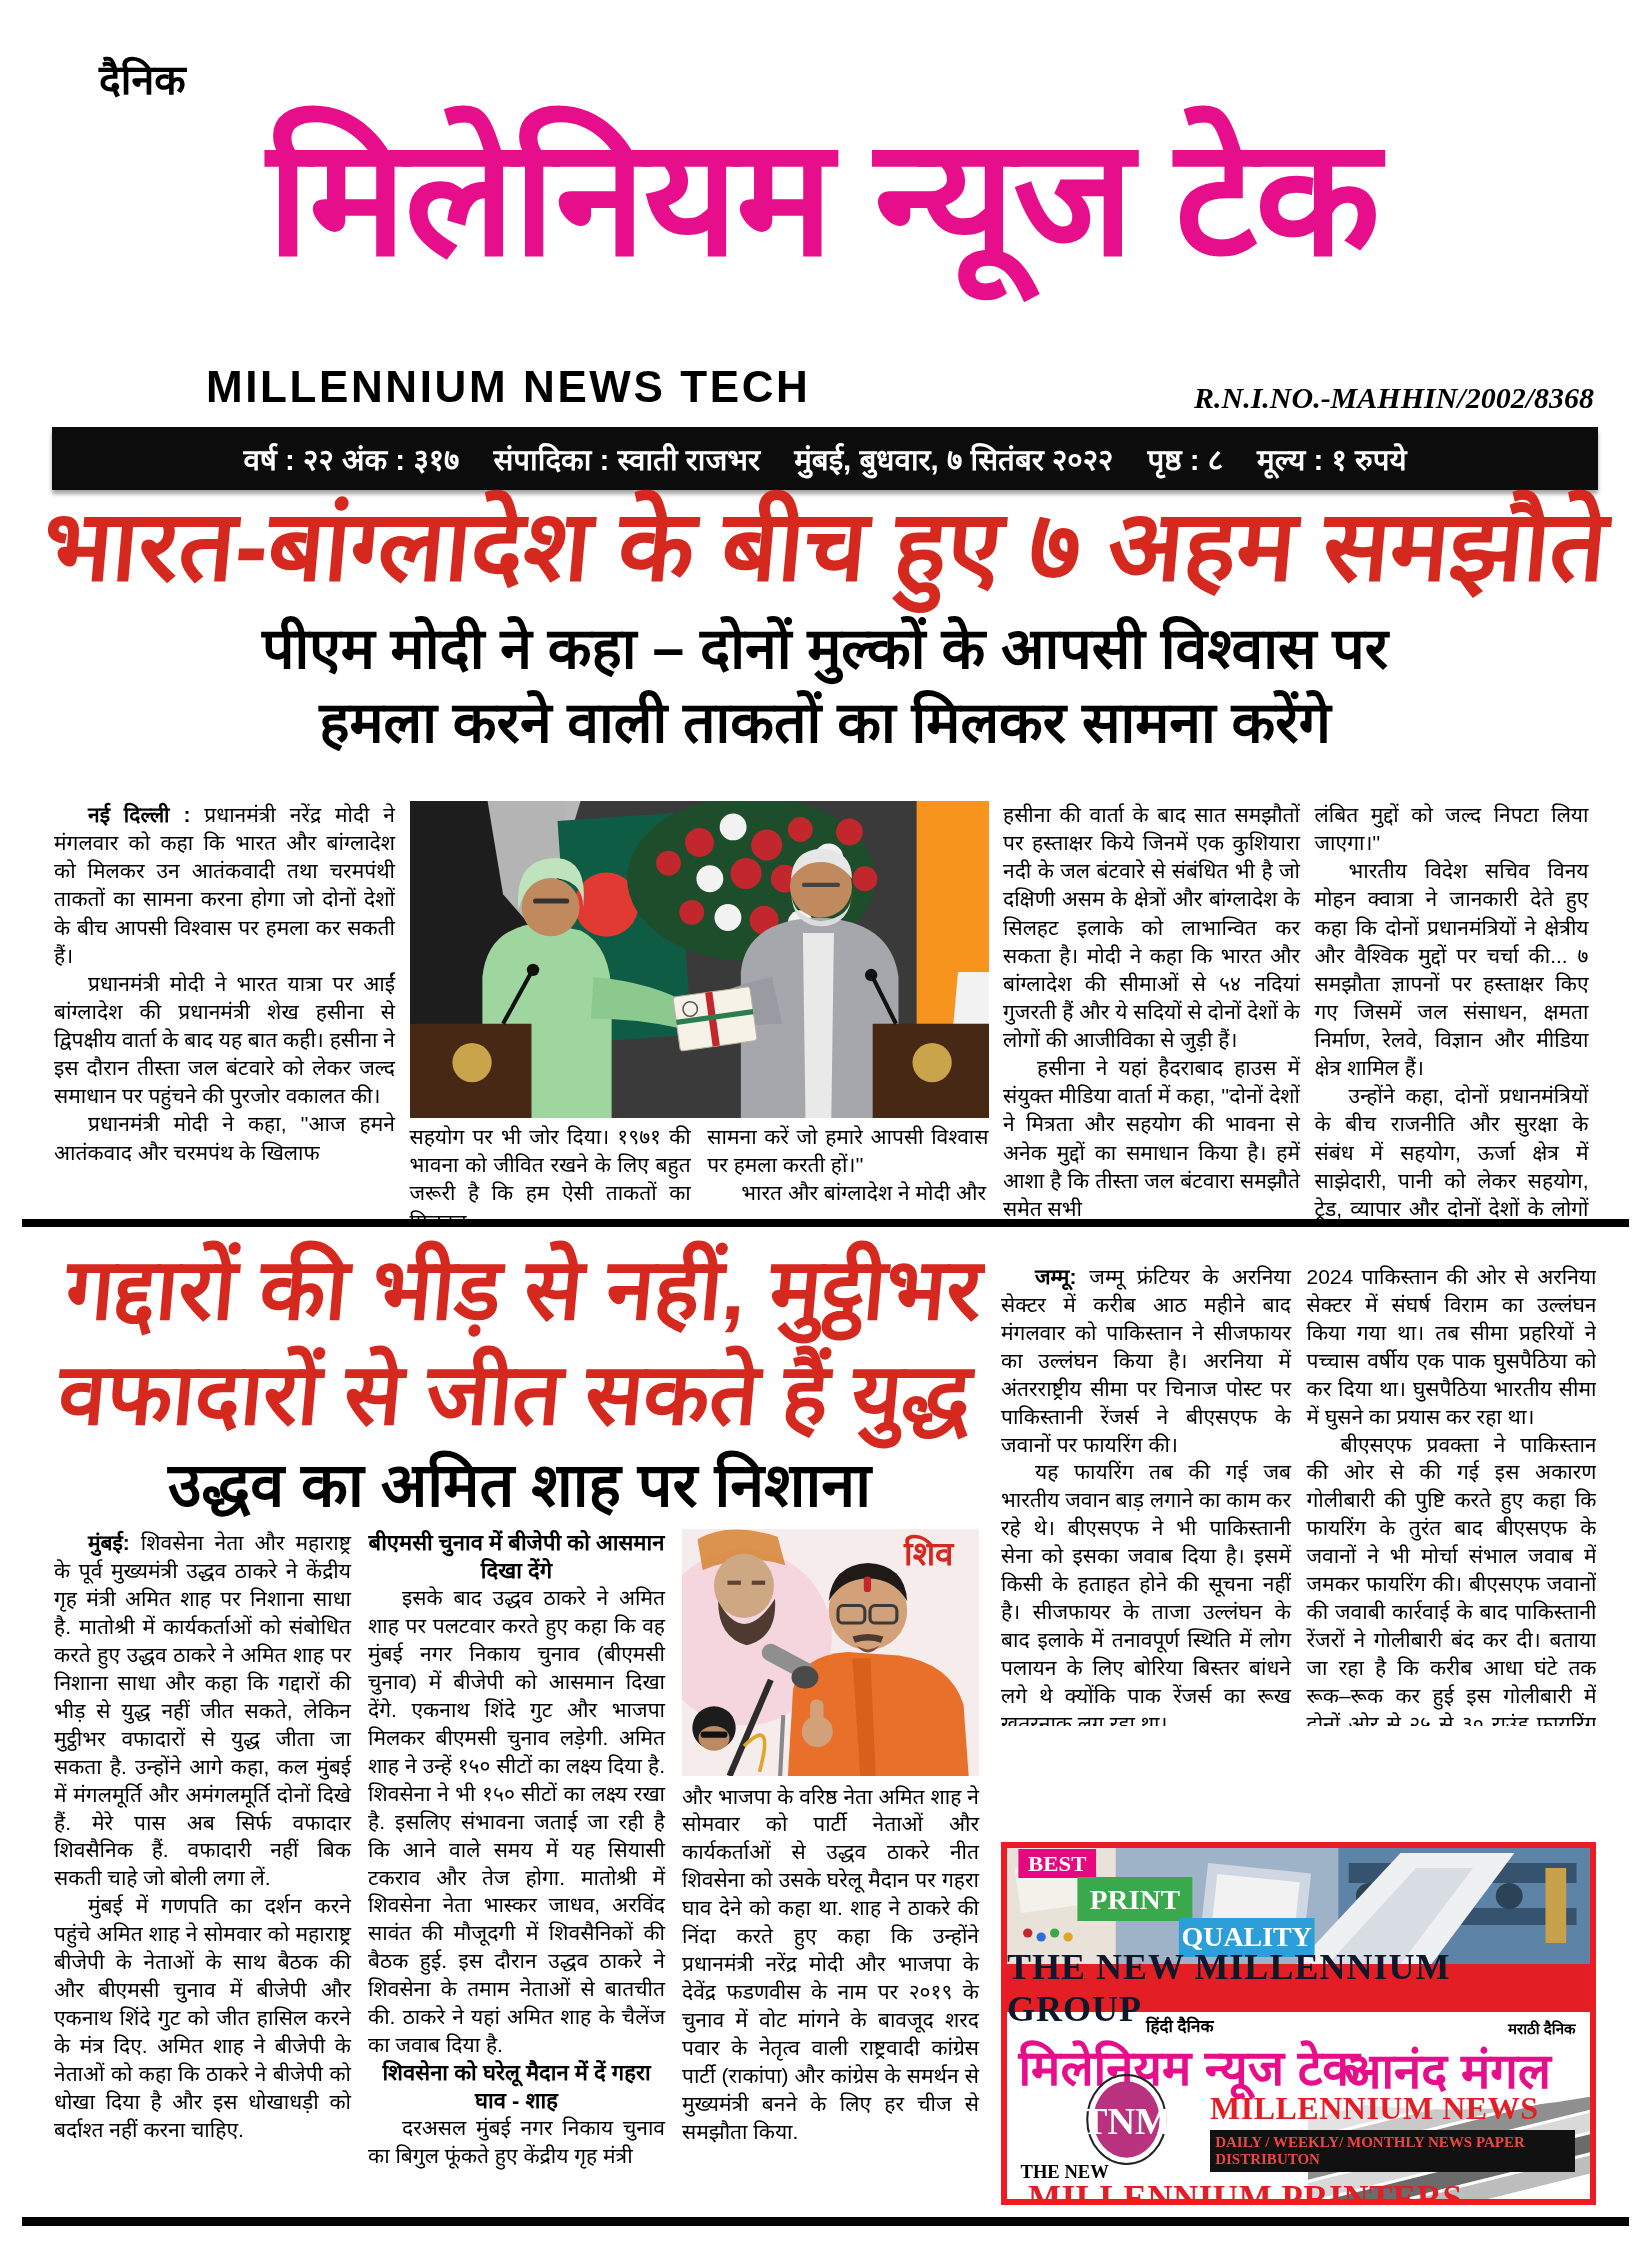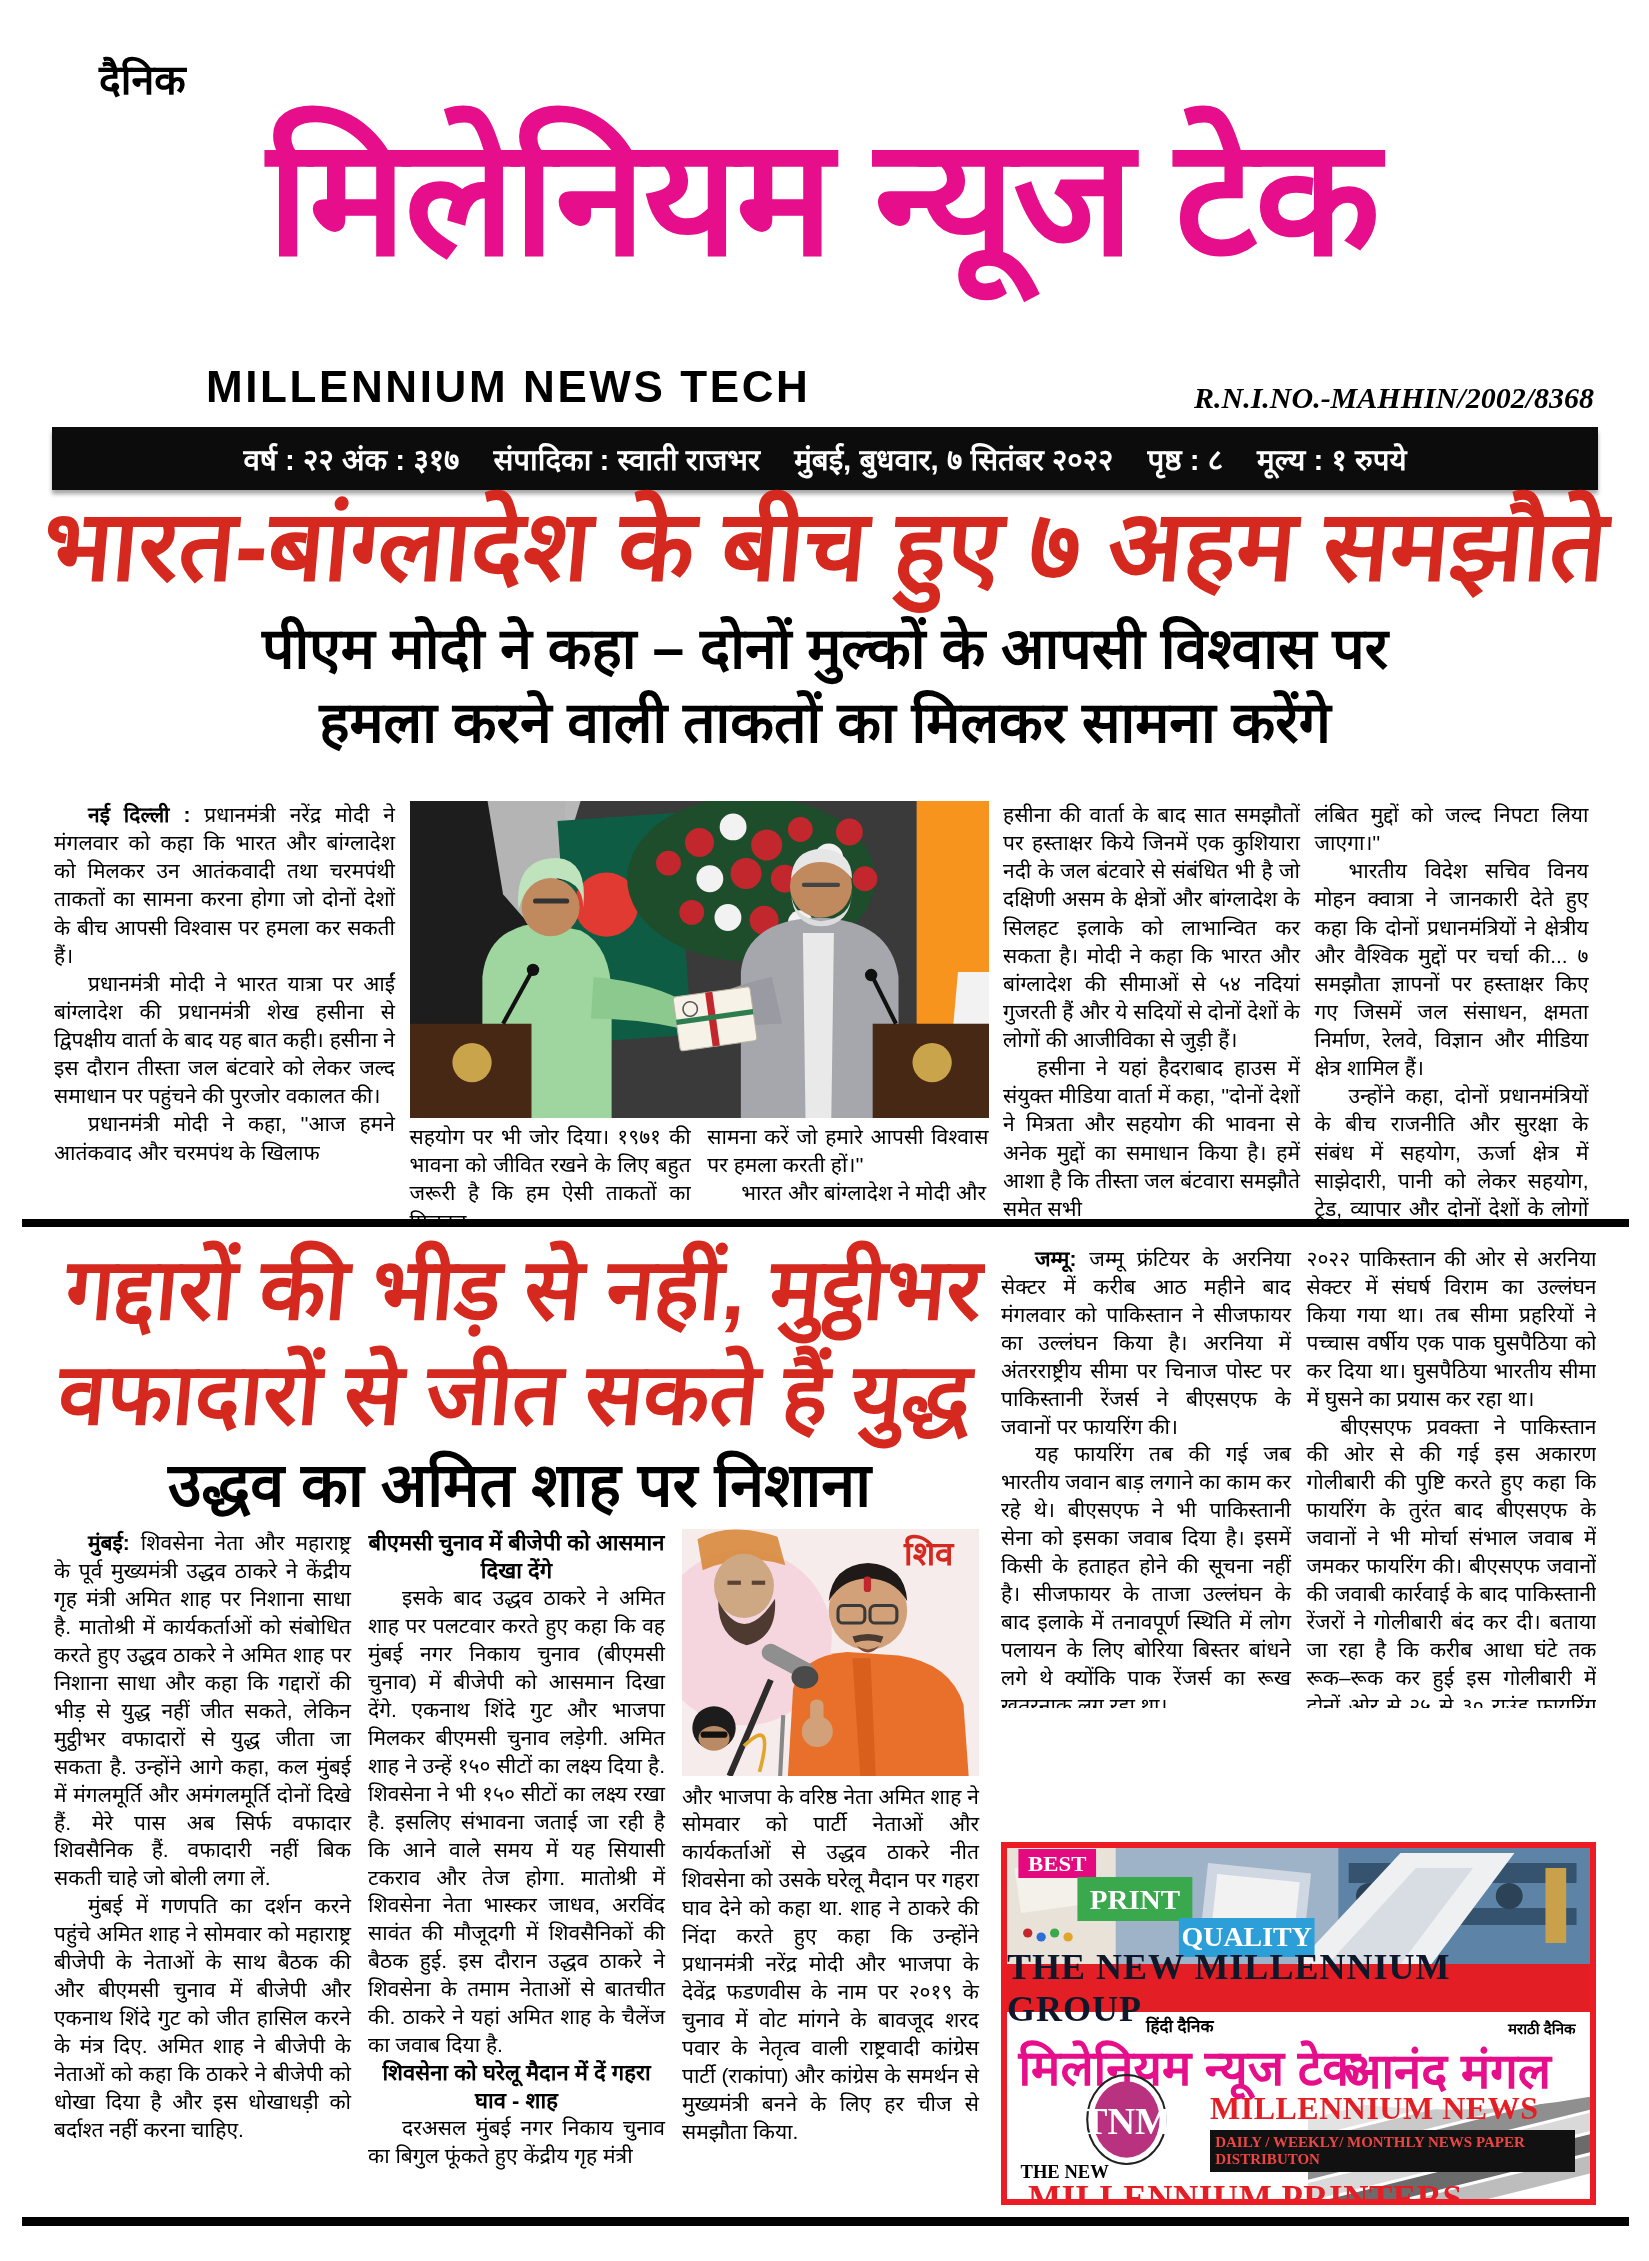--- a/index.html
+++ b/index.html
@@ -37,21 +37,21 @@
         color:#d5291f;transform:skewX(-5deg);}
   .story2-subhead{margin:3.1px 0 0 0;text-align:center;font-size:61px;font-weight:700;line-height:1.15;}
   .story-cols{margin-top:9.3px;display:grid;column-gap:17px;font-size:21px;line-height:1.33;
         text-align:justify;overflow:hidden;}
   .story2 .story-cols{grid-template-columns:297px 297px 297px;height:662px;}
   .mini-head{font-weight:700;text-align:center;text-indent:0;line-height:1.25;font-size:22px;}
   .story2-photo{width:297px;height:247px;display:block;margin-bottom:6.2px;}
   
   .story3{position:absolute;left:1001px;top:1241px;width:595px;}
   .story3-headline{margin:0;text-align:center;font-size:49px;line-height:1.22;font-weight:700;}
-  .story3 .story-cols{grid-template-columns:290px 290px;column-gap:15.5px;height:463px;margin-top:4px;}
+  .story3 .story-cols{grid-template-columns:290px 290px;column-gap:15.5px;height:463px;margin-top:22px;}
   
   .ad{position:absolute;left:1001px;top:1842px;width:595px;height:363px;box-sizing:border-box;
         border:6.2px solid #ed1c24;background:#fff;overflow:hidden;}
   .ad-collage{display:block;width:583px;height:116px;}
   .ad-band{height:48px;background:#e31e24;color:#0f172a;display:flex;align-items:center;justify-content:center;
         font-family:"Liberation Serif", serif;font-weight:700;font-size:36px;letter-spacing:1px;}
   .ad-body{position:relative;height:187px;}
   .ad-hindi-label{position:absolute;left:139px;top:2.1px;font-size:17px;font-weight:700;}
   .ad-hindi-title{position:absolute;left:11.4px;top:21px;font-size:49px;font-weight:700;color:#e60e8a;}
   .ad-marathi-label{position:absolute;right:14.5px;top:6.2px;font-size:15px;font-weight:700;}
@@ -250,21 +250,21 @@
   </section>
 
   <section class="story3">
     <div class="story-cols">
       <div>
         <p class="ind"><b>जम्मू:</b> <span>जम्मू फ्रंटियर के अरनिया सेक्टर में करीब आठ महीने बाद मंगलवार को पाकिस्तान ने सीजफायर का उल्लंघन किया है। अरनिया में अंतरराष्ट्रीय सीमा पर चिनाज पोस्ट पर पाकिस्तानी रेंजर्स ने बीएसएफ के जवानों पर फायरिंग की।</span></p>
         <p class="ind">यह फायरिंग तब की गई जब भारतीय जवान बाड़ लगाने का काम कर रहे थे। बीएसएफ ने भी पाकिस्तानी सेना को इसका जवाब दिया है। इसमें किसी के हताहत होने की सूचना नहीं है। सीजफायर के ताजा उल्लंघन के बाद इलाके में तनावपूर्ण स्थिति में लोग पलायन के लिए बोरिया बिस्तर बांधने लगे थे क्योंकि पाक रेंजर्स का रूख खतरनाक लग रहा था।</p>
 
       </div>
       <div>
-        <p>२०२२ पाकिस्तान की ओर से अरनिया सेक्टर में संघर्ष विराम का उल्लंघन किया गया था। तब सीमा प्रहरियों ने पच्चास वर्षीय एक पाक घुसपैठिया को कर दिया था। घुसपैठिया भारतीय सीमा में घुसने का प्रयास कर रहा था।</p>
+        <p>2024 पाकिस्तान की ओर से अरनिया सेक्टर में संघर्ष विराम का उल्लंघन किया गया था। तब सीमा प्रहरियों ने पच्चास वर्षीय एक पाक घुसपैठिया को कर दिया था। घुसपैठिया भारतीय सीमा में घुसने का प्रयास कर रहा था।</p>
         <p class="ind">बीएसएफ प्रवक्ता ने पाकिस्तान की ओर से की गई इस अकारण गोलीबारी की पुष्टि करते हुए कहा कि फायरिंग के तुरंत बाद बीएसएफ के जवानों ने भी मोर्चा संभाल जवाब में जमकर फायरिंग की। बीएसएफ जवानों की जवाबी कार्रवाई के बाद पाकिस्तानी रेंजरों ने गोलीबारी बंद कर दी। बताया जा रहा है कि करीब आधा घंटे तक रूक–रूक कर हुई इस गोलीबारी में दोनों ओर से २५ से ३० राउंड फायरिंग की गई।</p>
       </div>
     </div>
   </section>
 
   <div class="ad">
     <svg class="ad-collage" viewBox="0 0 1126 232" preserveAspectRatio="none">
       <rect x="0" y="0" width="1126" height="232" fill="#9fb3c8"></rect>
       <rect x="0" y="0" width="210" height="232" fill="#e8e2d8"></rect>
       <circle cx="40" cy="170" r="9" fill="#c1272d"></circle>

